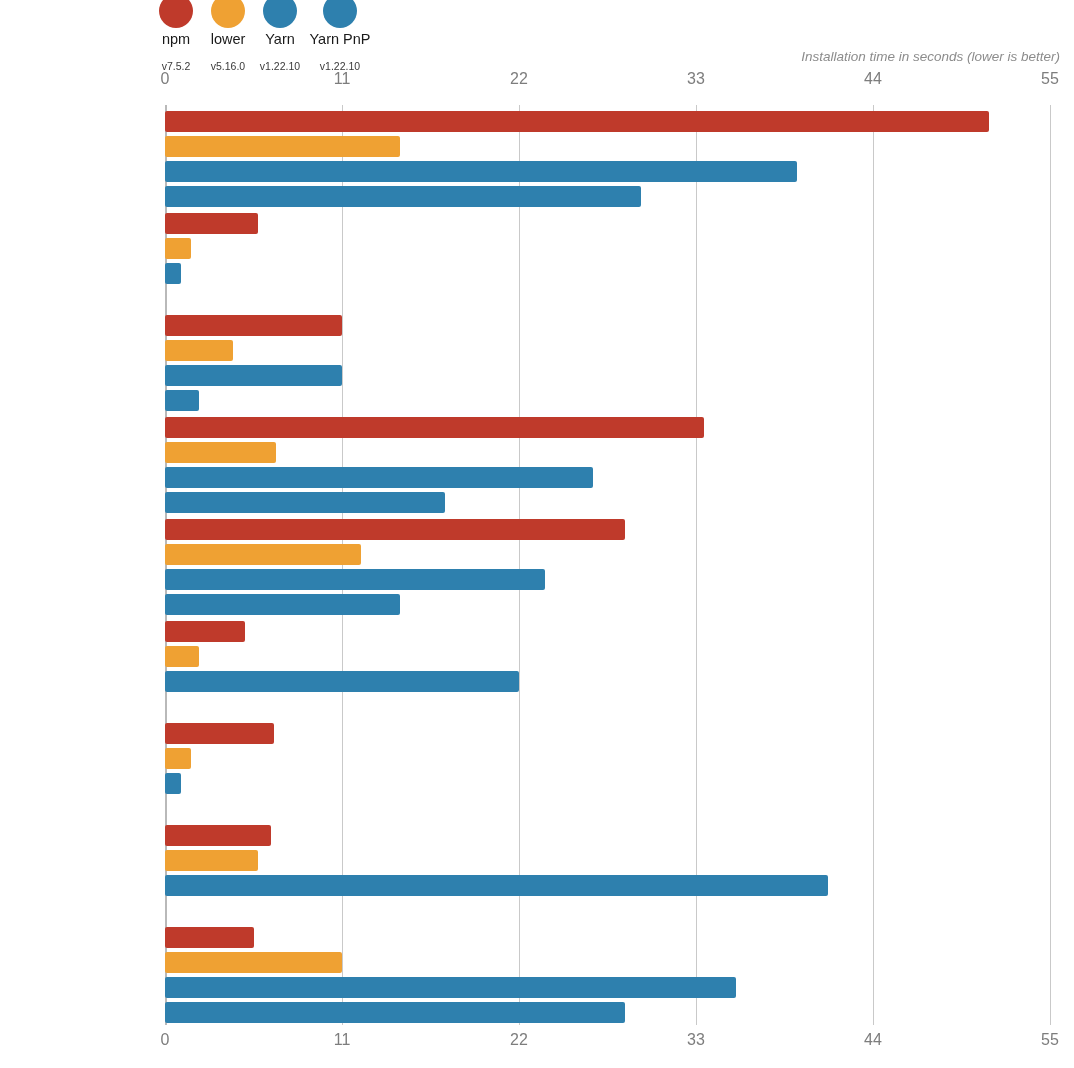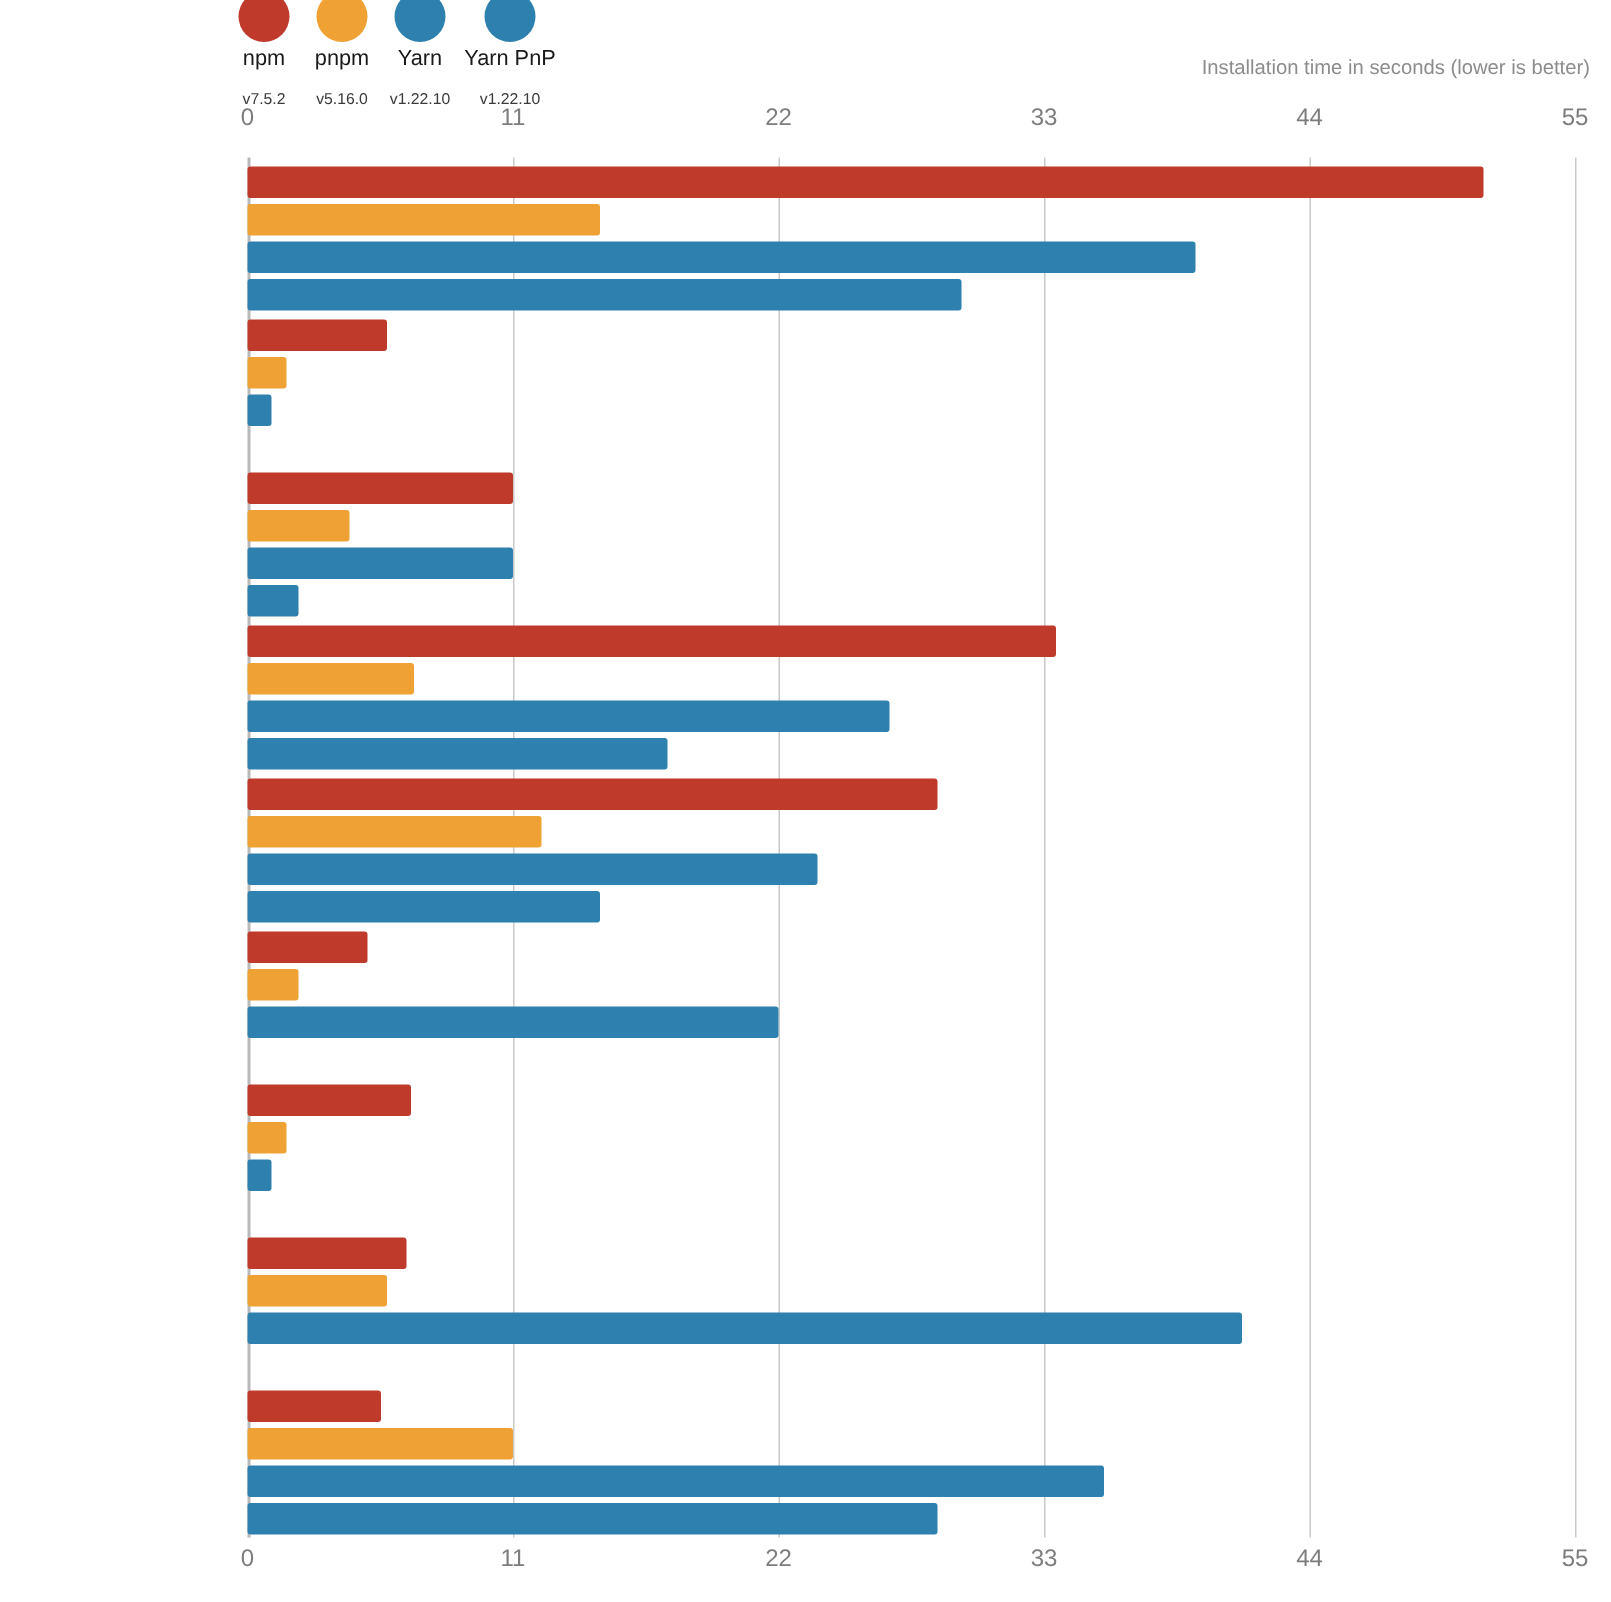--- a/index.html
+++ b/index.html
@@ -50,22 +50,23 @@
     color: #3a3a3a;
     margin-top: 14px;
     white-space: nowrap;
     line-height: 1.05;
   }
 
   
   #chart-title {
     position: absolute;
     right: 14px;
-    top: 37px;
+    top: 49px;
     font-size: 13.5px;
+    font-style: italic;
     color: #8c8c8c;
     white-space: nowrap;
   }
 
   
   #plot {
     position: absolute;
     left: 165px;
     top: 105px;
     width: 885px;
@@ -116,21 +117,21 @@
 <body>
 
 <div id="legend">
     <div class="legend-item">
       <div class="legend-dot" style="background: rgb(191, 58, 43);"></div>
       <div class="legend-name">npm</div>
       <div class="legend-ver">v7.5.2</div>
     </div>
     <div class="legend-item">
       <div class="legend-dot" style="background: rgb(239, 161, 51);"></div>
-      <div class="legend-name">pnpm</div>
+      <div class="legend-name">lower</div>
       <div class="legend-ver">v5.16.0</div>
     </div>
     <div class="legend-item">
       <div class="legend-dot" style="background: rgb(46, 128, 174);"></div>
       <div class="legend-name">Yarn</div>
       <div class="legend-ver">v1.22.10</div>
     </div>
     <div class="legend-item wide">
       <div class="legend-dot" style="background: rgb(46, 128, 174);"></div>
       <div class="legend-name">Yarn PnP</div>

